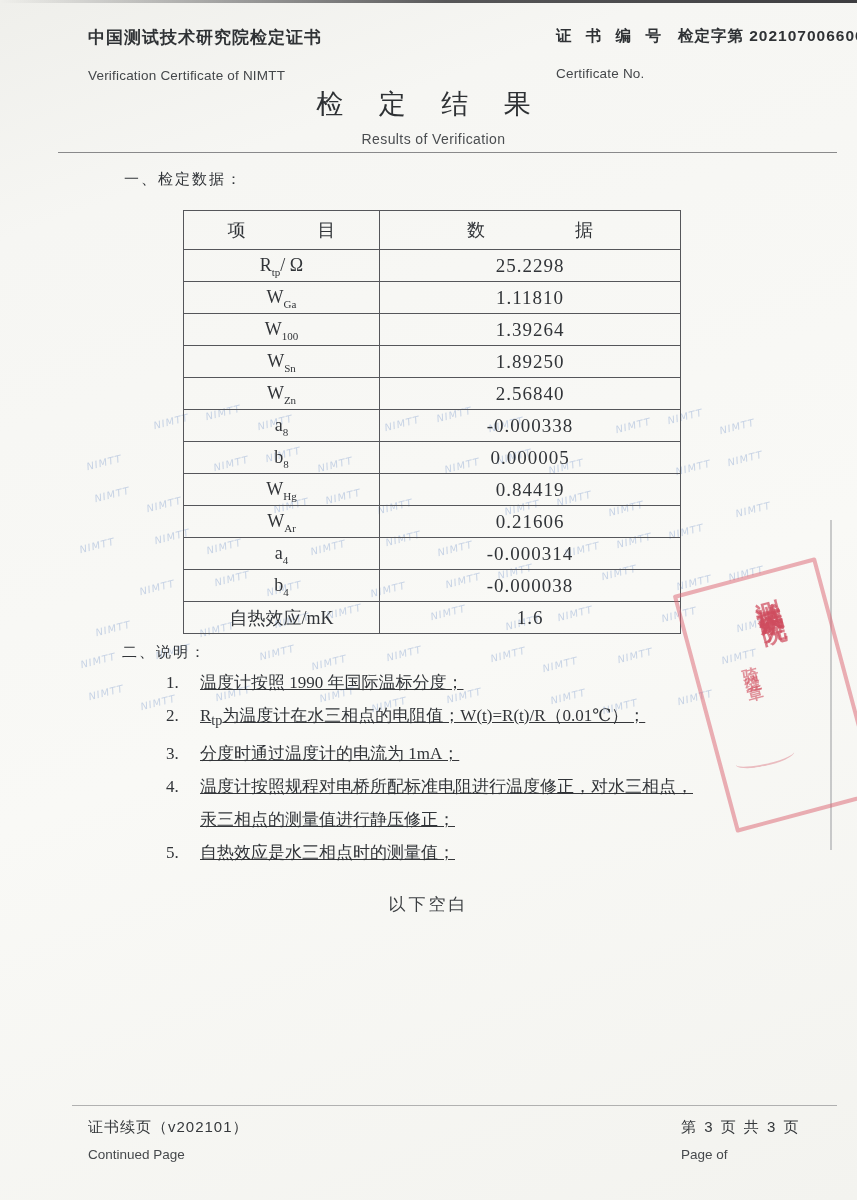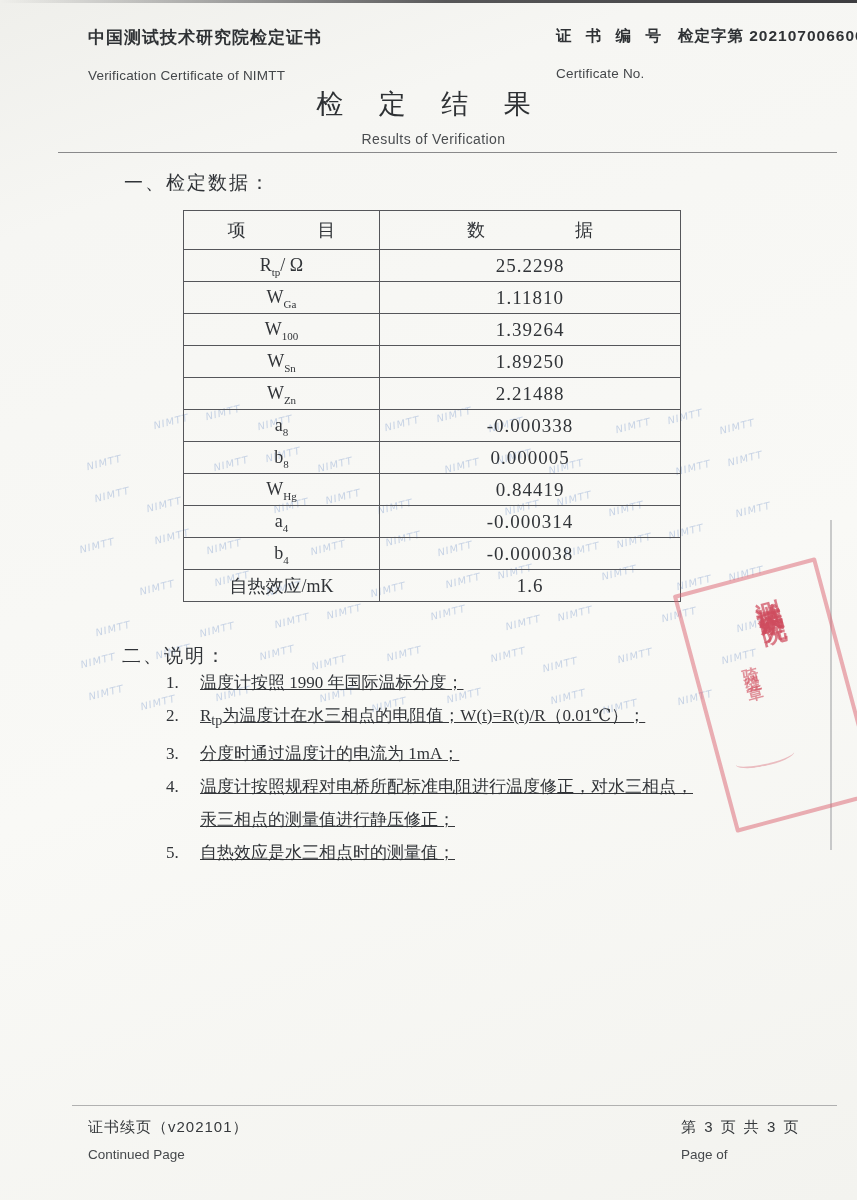--- a/index.html
+++ b/index.html
@@ -24,21 +24,21 @@
   .title-block{position:absolute;left:0;right:0;top:86px;text-align:center;}
   .title-cn{font-family:"Liberation Sans","DejaVu Sans",sans-serif;font-size:27px;font-weight:500;
     letter-spacing:14px;padding-left:4px;color:#2e3134;}
   .title-en{margin-top:9px;font-family:"Liberation Sans","DejaVu Sans",sans-serif;font-size:14px;
     color:#4a4d50;letter-spacing:.4px;padding-left:10px;}
 
   .rule{position:absolute;height:1px;}
   .rule-top{left:58px;right:20px;top:152px;background:rgba(110,110,112,.8);}
   .rule-footer{left:72px;right:20px;top:1105px;background:rgba(140,140,142,.65);}
 
-  .sec-label{position:absolute;font-size:19px;letter-spacing:2px;color:#313438;z-index:2;}
+  .sec-label{position:absolute;font-size:15px;letter-spacing:2px;color:#313438;z-index:2;}
   .sec1{left:124px;top:170px;}
   .sec2{left:122px;top:643px;}
 
   .vtable{position:absolute;left:183px;top:210px;width:498px;border-collapse:collapse;z-index:2;}
   .vtable th,.vtable td{border:1px solid #55565a;text-align:center;font-weight:normal;
     color:#313438;background:transparent;padding:0;}
   .vtable th{height:38px;font-size:18px;}
   .vtable td{height:31px;}
   .vtable td.c1{width:195px;font-size:18px;}
   .vtable td.c2{font-size:19px;letter-spacing:1px;}
@@ -120,33 +120,37 @@
         <tr>
           <td class="c1">W<sub>100</sub></td>
           <td class="c2">1.39264</td>
         </tr>
         <tr>
           <td class="c1">W<sub>Sn</sub></td>
           <td class="c2">1.89250</td>
         </tr>
         <tr>
           <td class="c1">W<sub>Zn</sub></td>
-          <td class="c2">2.21488</td>
+          <td class="c2">2.56840</td>
         </tr>
         <tr>
           <td class="c1">a<sub>8</sub></td>
           <td class="c2">-0.000338</td>
         </tr>
         <tr>
           <td class="c1">b<sub>8</sub></td>
           <td class="c2">0.000005</td>
         </tr>
         <tr>
           <td class="c1">W<sub>Hg</sub></td>
           <td class="c2">0.84419</td>
+        </tr>
+        <tr>
+          <td class="c1">W<sub>Ar</sub></td>
+          <td class="c2">0.21606</td>
         </tr>
         <tr>
           <td class="c1">a<sub>4</sub></td>
           <td class="c2">-0.000314</td>
         </tr>
         <tr>
           <td class="c1">b<sub>4</sub></td>
           <td class="c2">-0.000038</td>
         </tr>
         <tr>
@@ -233,20 +237,21 @@
 
   <div class="sec-label sec2">二、说明：</div>
   <ol class="notes">
       <li><span class="num">1.</span><span>温度计按照 1990 年国际温标分度；</span></li>
       <li><span class="num">2.</span><span>R<sub>tp</sub>为温度计在水三相点的电阻值；W(t)=R(t)/R（0.01℃）；</span></li>
       <li><span class="num">3.</span><span>分度时通过温度计的电流为 1mA；</span></li>
       <li><span class="num">4.</span><span>温度计按照规程对电桥所配标准电阻进行温度修正，对水三相点，汞三相点的测量值进行静压修正；</span></li>
       <li><span class="num">5.</span><span>自热效应是水三相点时的测量值；</span></li>
     </ol>
 
+  <div class="blank-note">以下空白</div>
 
   <div class="stamp">
     <span class="stamp-seal">骑缝章</span>
     <span class="stamp-main">测试技术研究院</span>
   </div>
   <div class="scribble"></div>
 
   <div class="rule rule-footer"></div>
 
   <div class="ftr-left">

